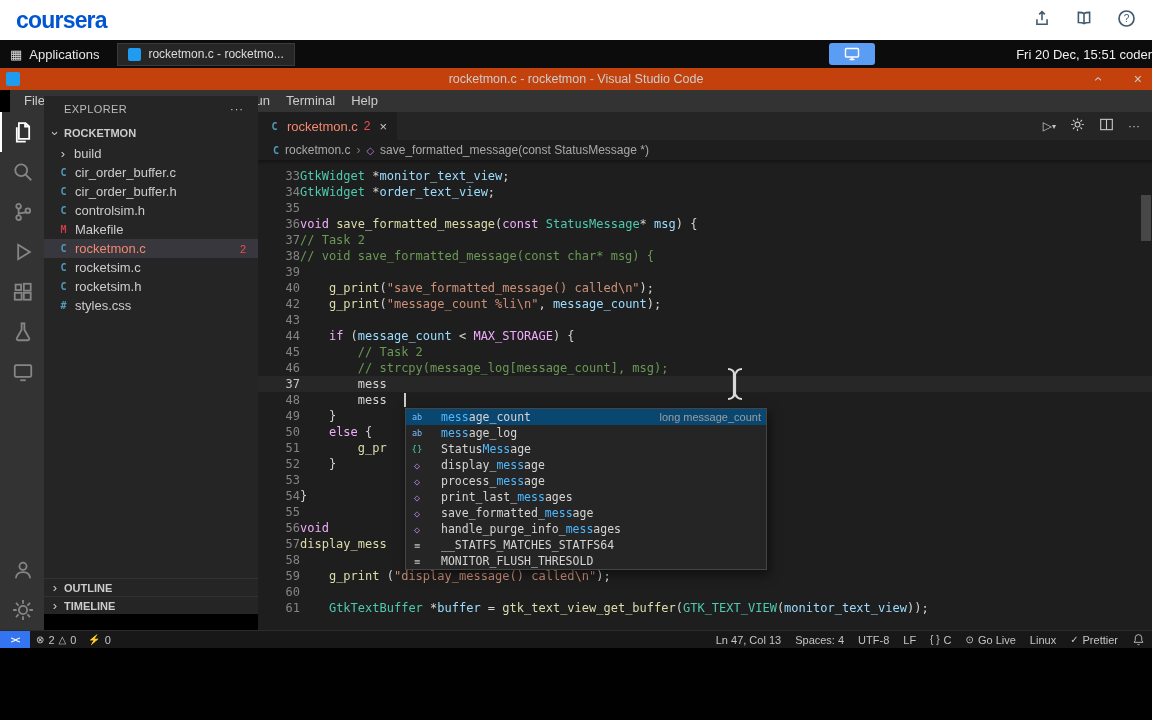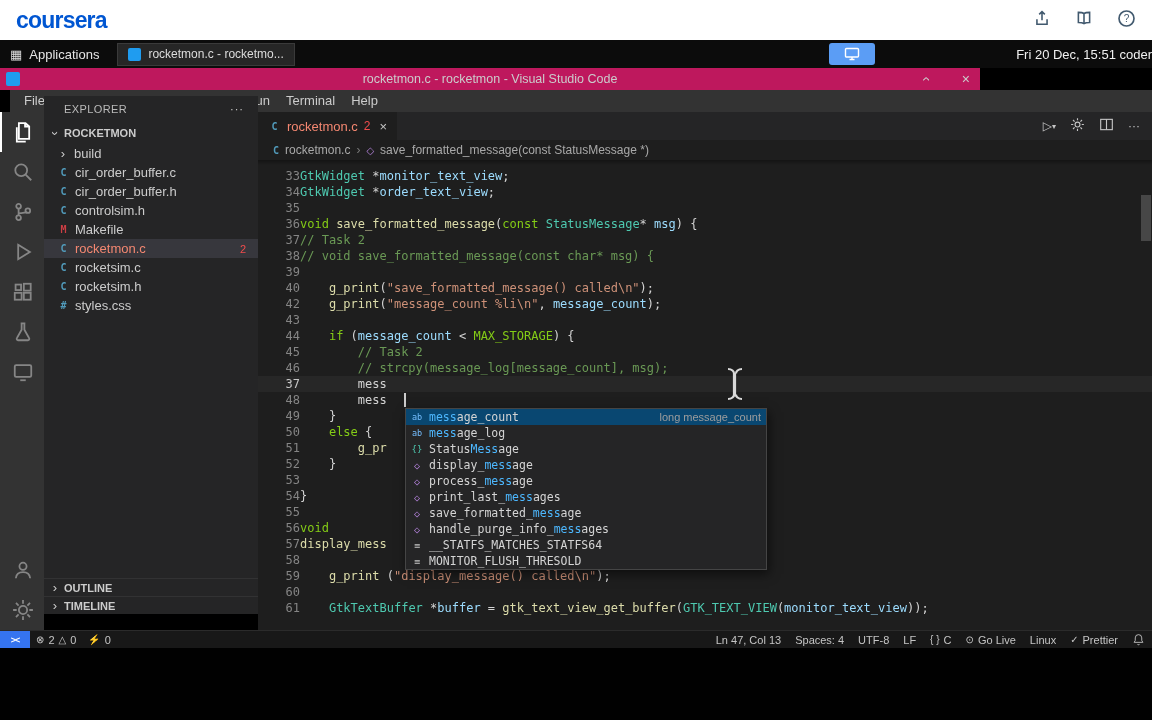--- a/index.html
+++ b/index.html
@@ -16,21 +16,21 @@
   .taskbar { position:absolute; top:40px; left:0; width:1152px; height:28px; background:#0c0c0c; display:flex; align-items:center; color:#e6e6e6; font-size:13px; }
   .apps { display:flex; align-items:center; gap:7px; padding:0 10px; height:28px; }
   .apps-grid { color:#dddddd; font-size:13px; }
   .winbtn { margin-left:8px; height:23px; background:#262626; border:1px solid #3a3a3a; display:flex; align-items:center; gap:7px; padding:0 10px; font-size:12px; color:#dcdcdc; }
   .vscsq { width:13px; height:13px; background:#1f9cf0; border-radius:2px; }
   .chip { position:absolute; left:829px; top:3px; width:46px; height:22px; background:#5b9df5; border-radius:3px; display:flex; align-items:center; justify-content:center; }
   .chip svg { stroke:#fff; fill:none; stroke-width:1.4; }
   .clock { position:absolute; right:0px; top:0; height:28px; display:flex; align-items:center; white-space:nowrap; font-size:13px; color:#f0f0f0; }
 
   
-  .titlebar { position:absolute; top:68px; left:0; width:980px; height:22px; background:#be185d; }
+  .titlebar { position:absolute; top:68px; left:0; width:1152px; height:22px; background:#c2410c; }
   .titlebar .wtitle { position:absolute; left:0; right:0; text-align:center; line-height:22px; color:#cccccc; font-size:12.5px; }
   .titlebar .tb-logo { position:absolute; left:6px; top:4px; width:14px; height:14px; background:#1f9cf0; border-radius:2px; }
   .wcontrols { position:absolute; right:10px; top:0; height:22px; display:flex; gap:34px; align-items:center; color:#cccccc; z-index:2; }
   .chev-up { display:inline-block; transform:rotate(-90deg); font-size:14px; }
   .xicon { font-size:14px; }
 
   .menubar { position:absolute; top:90px; left:10px; width:1152px; height:22px; background:#333333; display:flex; align-items:center; padding-left:6px; }
   .menu-item { padding:0 8px; line-height:22px; font-size:13px; color:#cccccc; }
 
   
@@ -73,30 +73,30 @@
   .bc-sep { color:#7a7a7a; }
   .bc-sym { color:#b180d7; font-size:10px; }
 
   .code { position:absolute; top:48px; left:0; right:0; bottom:0; padding-top:8px; font-family:"DejaVu Sans Mono", monospace; font-size:12px; overflow:hidden; }
   .code::before { content:""; position:absolute; top:0; left:0; right:0; height:5px; background:linear-gradient(rgba(0,0,0,.35), transparent); pointer-events:none; }
   .crow { height:16px; line-height:16px; display:flex; white-space:pre; }
   .crow.active { background:rgba(255,255,255,0.045); }
   .ln { flex:0 0 42px; width:42px; text-align:right; color:#858585; }
   .crow.active .ln { color:#c6c6c6; }
   .ltxt { color:#d4d4d4; }
-  .tok-k { color:#84cc16; } .tok-t { color:#4ec9b0; } .tok-f { color:#dcdcaa; }
+  .tok-k { color:#f0abfc; } .tok-t { color:#4ec9b0; } .tok-f { color:#dcdcaa; }
   .tok-s { color:#ce9178; } .tok-c { color:#6a9955; } .tok-v { color:#9cdcfe; } .tok-p { color:#d4d4d4; }
   .caret { position:absolute; left:146px; top:233px; width:2px; height:14px; background:#cccccc; }
 
   .vscroll { position:absolute; top:48px; right:0; width:12px; bottom:0; }
   .vthumb { position:absolute; top:35px; right:1px; width:10px; height:46px; background:rgba(121,121,121,.45); }
 
   
   .suggest { position:absolute; left:147px; top:248px; width:362px; background:#252526; border:1px solid #454545; z-index:20; box-shadow:2px 4px 10px rgba(0,0,0,.55); }
-  .srow { height:16px; display:flex; align-items:center; gap:4px; padding:0 5px 0 3px; font-family:"DejaVu Sans Mono", monospace; font-size:11.5px; color:#d4d4d4; }
+  .srow { height:16px; display:flex; align-items:center; gap:16px; padding:0 5px 0 3px; font-family:"DejaVu Sans Mono", monospace; font-size:11.5px; color:#d4d4d4; }
   .srow.selected { background:#094771; }
   .sicon { flex:0 0 16px; width:16px; text-align:center; font-size:10px; }
   .sicon-field { color:#75beff; font-size:8.5px; }
   .sicon-struct { color:#4ec9b0; font-size:9px; }
   .sicon-method { color:#b180d7; }
   .sicon-text { color:#c5c5c5; }
   .smatch { color:#4db8ff; }
   .sdetail { margin-left:auto; color:#9d9d9d; font-size:11px; font-family:"Liberation Sans", sans-serif; }
 
   

